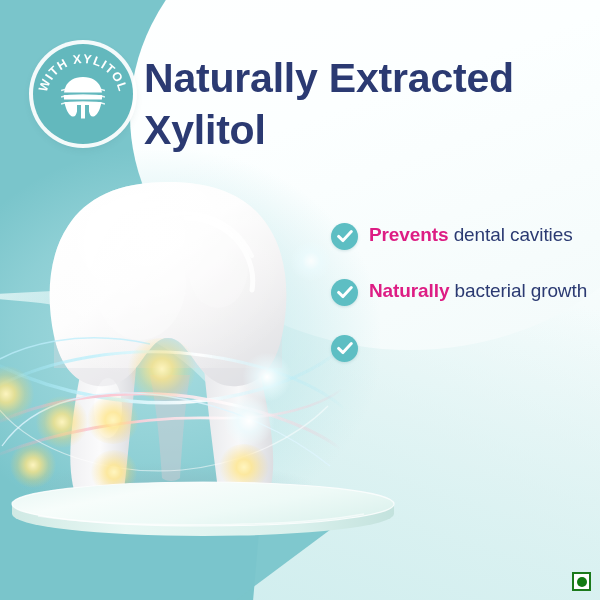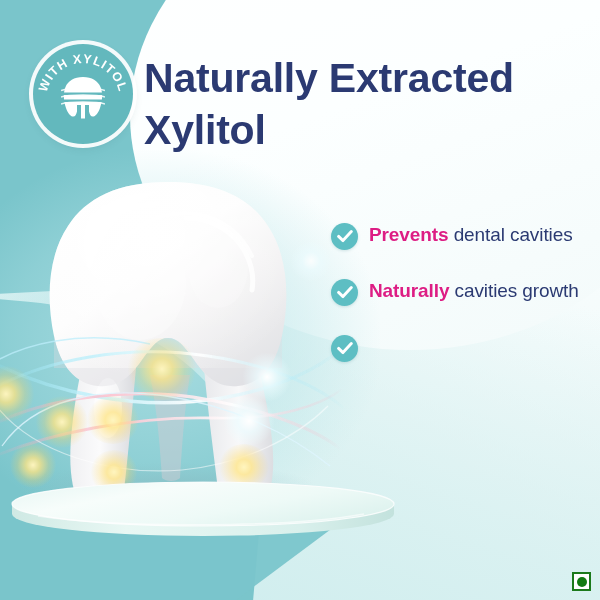--- a/index.html
+++ b/index.html
@@ -323,21 +323,21 @@
       </span>
       <span class="btext"><span class="hi">Prevents</span><span> dental cavities</span></span>
     </div>
 
     <div class="benefit">
       <span class="check">
         <svg width="16" height="13" viewBox="0 0 16 13">
           <path d="M1.6,6.4 L6,10.6 L14.3,1.6" stroke="#ffffff" stroke-width="2.9" fill="none" stroke-linecap="round" stroke-linejoin="round"></path>
         </svg>
       </span>
-      <span class="btext"><span class="hi">Naturally</span><span> cavities growth</span></span>
+      <span class="btext"><span class="hi">Naturally</span><span> bacterial growth</span></span>
     </div>
 
     <div class="benefit">
       <span class="check">
         <svg width="16" height="13" viewBox="0 0 16 13">
           <path d="M1.6,6.4 L6,10.6 L14.3,1.6" stroke="#ffffff" stroke-width="2.9" fill="none" stroke-linecap="round" stroke-linejoin="round"></path>
         </svg>
       </span>
     </div>
 

